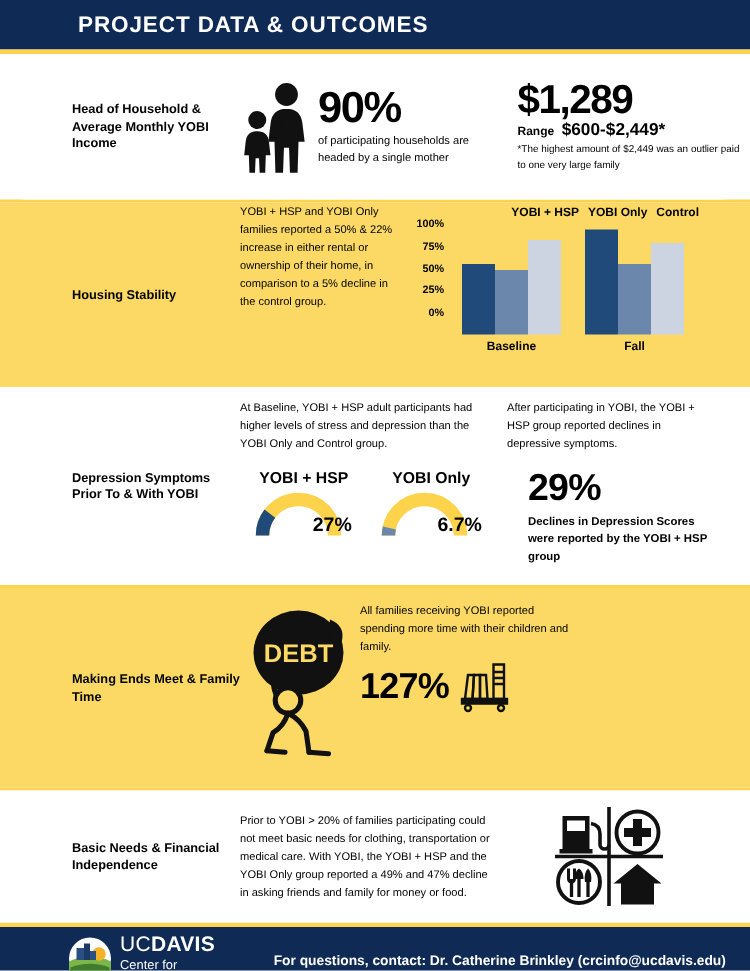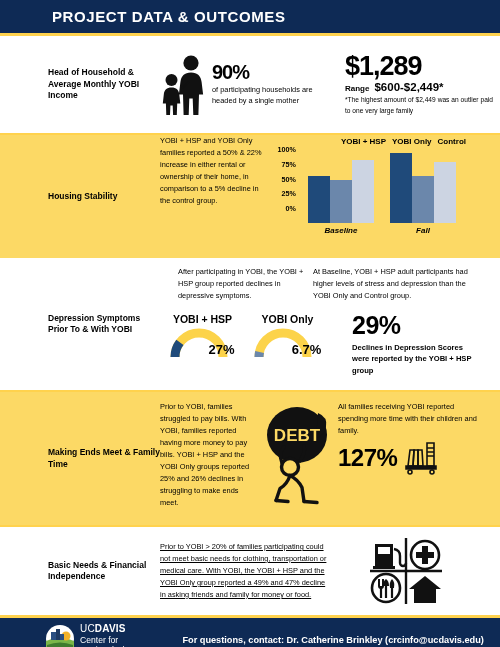--- a/index.html
+++ b/index.html
@@ -35,21 +35,21 @@
     font-size:8.5px;font-weight:bold;line-height:1.35;
   }
   .row-body{flex:1;display:flex;position:relative;}
 
   
   .r1{height:97px;border-radius:17px;}
   .r1 .row-body{align-items:center;}
   .fam-block{display:flex;align-items:center;width:165px;}
   .fam-icon{width:48px;height:62px;flex:0 0 48px;position:relative;}
   .pct90{margin-left:4px;}
-  .pct90 .big{font-size:20px;font-weight:bold;line-height:.95;letter-spacing:-1px;}
+  .pct90 .big{font-size:29px;font-weight:bold;line-height:.95;letter-spacing:-1px;}
   .pct90 .sub{font-size:7.4px;line-height:1.5;margin-top:2px;}
   .money-block{margin-left:20px;width:165px;}
   .money-block .big{font-size:27px;font-weight:bold;line-height:1;letter-spacing:-1px;}
   .money-row{display:flex;align-items:baseline;gap:5px;margin-top:1px;}
   .money-row .lbl{font-size:8px;font-weight:bold;}
   .money-row .val{font-size:11.5px;font-weight:bold;}
   .money-note{font-size:6.6px;line-height:1.55;margin-top:2px;text-align:justify;width:148px;}
 
   
   .r2{height:123px;}
@@ -61,21 +61,21 @@
     font-size:8px;font-weight:bold;padding-right:2px;height:12px;
     align-items:center;
   }
   .plot{position:relative;height:74px;margin-top:2px;}
   .yaxis{position:absolute;left:0;top:0;bottom:15px;width:26px;}
   .ytick{position:absolute;right:2px;font-size:7.2px;font-weight:bold;transform:translateY(-50%);}
   .bars{position:absolute;left:28px;right:4px;top:0;bottom:0;display:flex;}
   .grp{flex:1;display:flex;align-items:flex-end;justify-content:center;gap:0px;}
   .grp .bar{width:22px;}
   .xlabels{display:flex;margin-left:28px;margin-right:4px;margin-top:3px;}
-  .xlabels div{flex:1;text-align:center;font-size:8px;font-weight:bold;font-style:italic;}
+  .xlabels div{flex:1;text-align:center;font-size:8px;font-weight:bold;}
 
   
   .r3{height:132px;}
   .r3 .row-body{flex-direction:column;padding-top:8px;}
   .r3-top{display:flex;}
   .r3-top .para{width:160px;}
   .r3-top .para.second{margin-left:18px;width:135px;}
   .r3-bot{display:flex;margin-top:11px;align-items:flex-start;}
   .gauge-unit{width:85px;text-align:center;}
   .gauge-title{font-size:10.5px;font-weight:bold;margin-bottom:3px;white-space:nowrap;}
@@ -93,30 +93,30 @@
   .debt-icon{width:74px;height:104px;margin-left:2px;flex:0 0 74px;position:relative;}
   .r4-right{margin-left:4px;width:150px;}
   .r4-right .para{width:140px;}
   .lib-head{font-size:10.5px;font-weight:bold;line-height:1.45;margin-top:9px;}
   .lib-row{display:flex;align-items:center;margin-top:3px;}
   .lib-num{font-size:24px;font-weight:bold;letter-spacing:-.5px;}
   .books-icon{width:40px;height:36px;margin-left:4px;flex:0 0 40px;}
 
   
   .r5{height:88px;}
-  .r5 .row-body{align-items:center;text-decoration:underline;}
+  .r5 .row-body{align-items:center;}
   .r5 .para{width:168px;font-size:7.4px;}
   .needs-icon{width:80px;height:72px;margin-left:38px;flex:0 0 80px;}
 
   
   .footer{height:43px;background:#0e2a55;display:flex;align-items:center;}
   .logo-wrap{display:flex;align-items:center;margin-left:45px;}
   .logo-mark{width:30px;height:30px;flex:0 0 30px;}
   .logo-text{margin-left:5px;color:#fff;line-height:1.18;}
-  .logo-text .l1{font-size:10px;font-weight:bold;letter-spacing:.2px;}
+  .logo-text .l1{font-size:14px;font-weight:bold;letter-spacing:.2px;}
   .logo-text .l1 .light{font-weight:normal;}
   .logo-text .l2,.logo-text .l3{font-size:8.6px;}
   .contact{color:#fff;font-size:9.2px;font-weight:bold;margin-left:36px;}
 </style>
 </head>
 <body>
 
 <div class="page">
 
   <div class="header">
@@ -192,22 +192,22 @@
           <div>Fall</div>
         </div>
       </div>
     </div>
   </div>
 
   <div class="row white r3">
     <div class="row-label">Depression Symptoms Prior To &amp; With YOBI</div>
     <div class="row-body">
       <div class="r3-top">
+        <div class="para">At Baseline, YOBI + HSP adult participants had higher levels of stress and depression than the YOBI Only and Control group.</div>
         <div class="para second">After participating in YOBI, the YOBI + HSP group reported declines in depressive symptoms.</div>
-        <div class="para">At Baseline, YOBI + HSP adult participants had higher levels of stress and depression than the YOBI Only and Control group.</div>
       </div>
       <div class="r3-bot">
         <div class="gauge-unit">
           <div class="gauge-title">YOBI + HSP</div>
           <div class="gauge-row">
             <div class="gauge">
               <svg viewBox="0 0 58 30" width="58" height="30" aria-hidden="true">
                 <path d="M5 29 A24 24 0 0 1 53 29" fill="none" stroke="#fcd34a" stroke-width="9"></path>
                 <path d="M5 29 A24 24 0 0 1 9.9 14.4" fill="none" stroke="#1f4a7a" stroke-width="9"></path>
               </svg>
@@ -232,21 +232,20 @@
           <div class="sub">Declines in Depression Scores were reported by the YOBI + HSP group</div>
         </div>
       </div>
     </div>
   </div>
   <div class="gold-rule thin"></div>
 
   <div class="row yellow r4">
     <div class="row-label">Making Ends Meet &amp; Family Time</div>
     <div class="row-body">
-      <div class="para">Prior to YOBI, families struggled to pay bills. With YOBI, families reported having more money to pay bills. YOBI + HSP and the YOBI Only groups reported 25% and 26% declines in struggling to make ends meet.</div>
       <div class="debt-icon">
         <svg viewBox="0 0 74 104" width="74" height="104" aria-hidden="true">
           <ellipse cx="37" cy="34" rx="30" ry="28" fill="#111"></ellipse>
           <path d="M58 12 q10 4 8 14 q-2 9 -10 11" fill="#111"></path>
           <text x="37" y="40" font-family="Liberation Sans, sans-serif" font-size="17" font-weight="bold" fill="#fcd965" text-anchor="middle">DEBT</text>
           <g fill="none" stroke="#111" stroke-width="3.4" stroke-linecap="round" stroke-linejoin="round">
             <circle cx="30" cy="66" r="8.5" fill="#fcd965"></circle>
             <path d="M30 74.5 q-3 9 -10 13 l-4 12"></path>
             <path d="M30 74.5 q8 4 12 12 l2 14"></path>
             <path d="M16 99.5 l12 1"></path>

